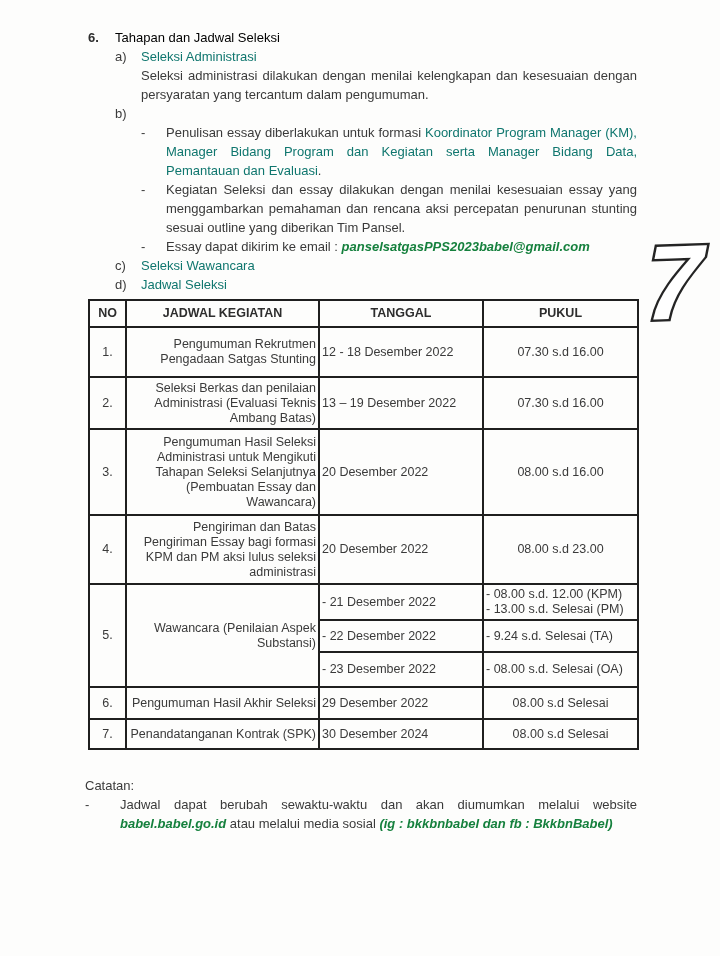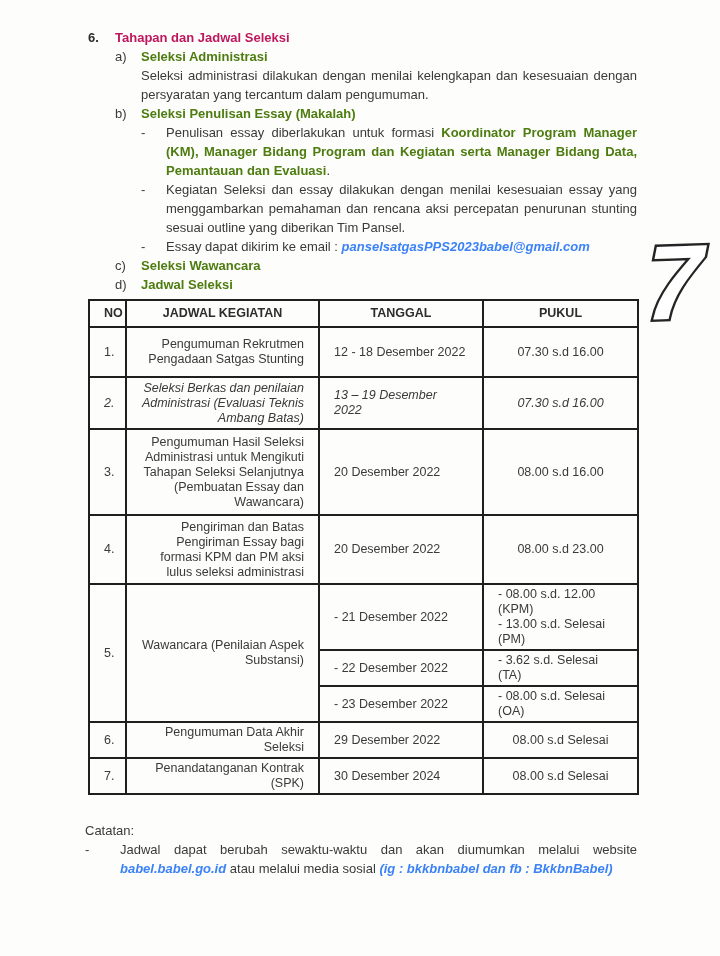--- a/index.html
+++ b/index.html
@@ -4,54 +4,54 @@
 <style>
   html,body { margin:0; padding:0; }
   body {
     width:720px; height:956px; background:#ffffff;
     font-family:"Liberation Sans", sans-serif;
     color:#3a3a3a; font-size:13px; line-height:19px;
     position:relative; overflow:hidden;
   }
   .page { position:absolute; inset:0; background:#fdfdfc; }
   .inner { position:absolute; left:88px; top:28px; width:549px; }
-  .bold { font-weight:700; color:#4d7c0f; }
-  .bolditalic { font-weight:700; font-style:italic; color:#3b82f6; }
+  .bold { font-weight:400; color:#0f766e; }
+  .bolditalic { font-weight:700; font-style:italic; color:#15803d; }
   .sec-head { display:flex; }
   .sec-num { width:27px; font-weight:700; color:#2d2d2d; flex:0 0 27px; }
-  .sec-title { font-weight:700; color:#be185d; }
+  .sec-title { font-weight:400; color:#000000; }
   .items { margin-left:27px; }
   .item-head { display:flex; }
   .item-label { flex:0 0 26px; width:26px; }
   .item-body { margin:0 0 0 26px; text-align:justify; }
   .bullets { margin-left:26px; }
   .bullet { display:flex; }
   .bullet-dash { flex:0 0 25px; width:25px; }
   .bullet p { flex:1; margin:0; text-align:justify; }
 
   table.schedule {
     border-collapse:collapse; table-layout:fixed;
     width:549px; margin-top:5px;
     font-size:12.5px; line-height:15px;
   }
   table.schedule th, table.schedule td {
-    border:2px solid #1f1f1f; padding:2px 14px;
+    border:2px solid #1f1f1f; padding:2px 2px;
     vertical-align:middle; color:#3a3a3a;
   }
   table.schedule th {
     font-weight:700; color:#2d2d2d; text-align:center; height:21px;
   }
   td.c-no  { text-align:center; }
   td.c-keg { text-align:right; }
   td.c-tgl-c { text-align:left; }
   td.c-tgl-l { text-align:left; }
   td.c-puk-c { text-align:center; }
   td.c-puk-l { text-align:left; }
   tr.r1 td { height:44px; }
-  tr.r2 td { height:46px;font-style:italic; }
+  tr.r2 td { height:46px; }
   tr.r3 td { height:80px; }
   tr.r4 td { height:63px; }
   tr.r5a td { height:29px; }
   tr.r5b td { height:26px; }
   tr.r5c td { height:29px; }
   tr.r6 td { height:26px; }
   tr.r7 td { height:24px; }
 
   .catatan { margin-top:26px; margin-left:-3px; }
   .note-row { display:flex; margin-top:0; }
@@ -81,21 +81,20 @@
     <div class="items">
 
       <div class="item-head">
         <span class="item-label">a)</span>
         <span class="bold">Seleksi Administrasi</span>
       </div>
       <p class="item-body">Seleksi administrasi dilakukan dengan menilai kelengkapan dan kesesuaian dengan persyaratan yang tercantum dalam pengumuman.</p>
 
       <div class="item-head">
         <span class="item-label">b)</span>
-        <span class="bold">Seleksi Penulisan Essay (Makalah)</span>
       </div>
       <div class="bullets">
         <div class="bullet">
           <span class="bullet-dash">-</span>
           <p><span>Penulisan essay diberlakukan untuk formasi </span><span class="bold">Koordinator Program Manager (KM), Manager Bidang Program dan Kegiatan serta Manager Bidang Data, Pemantauan dan Evaluasi</span><span>.</span></p>
         </div>
         <div class="bullet">
           <span class="bullet-dash">-</span>
           <p>Kegiatan Seleksi dan essay dilakukan dengan menilai kesesuaian essay yang menggambarkan pemahaman dan rencana aksi percepatan penurunan stunting sesuai outline yang diberikan Tim Pansel.</p>
         </div>
@@ -159,29 +158,29 @@
         <td class="c-no" rowspan="3">5.</td>
         <td class="c-keg" rowspan="3">Wawancara (Penilaian Aspek Substansi)</td>
         <td class="c-tgl-l">- 21  Desember 2022</td>
         <td class="c-puk-l">
           <div>- 08.00 s.d. 12.00  (KPM)</div>
           <div>- 13.00 s.d. Selesai (PM)</div>
         </td>
       </tr>
       <tr class="r5b">
         <td class="c-tgl-l">- 22 Desember 2022</td>
-        <td class="c-puk-l">- 3.62 s.d. Selesai (TA)</td>
+        <td class="c-puk-l">- 9.24 s.d. Selesai (TA)</td>
       </tr>
       <tr class="r5c">
         <td class="c-tgl-l">- 23 Desember 2022</td>
         <td class="c-puk-l">- 08.00 s.d. Selesai (OA)</td>
       </tr>
       <tr class="r6">
         <td class="c-no">6.</td>
-        <td class="c-keg">Pengumuman Data Akhir Seleksi</td>
+        <td class="c-keg">Pengumuman Hasil Akhir Seleksi</td>
         <td class="c-tgl-l">29 Desember 2022</td>
         <td class="c-puk-c">08.00 s.d Selesai</td>
       </tr>
       <tr class="r7">
         <td class="c-no">7.</td>
         <td class="c-keg">Penandatanganan Kontrak (SPK)</td>
         <td class="c-tgl-l">30 Desember 2024</td>
         <td class="c-puk-c">08.00 s.d Selesai</td>
       </tr>
     </tbody>

